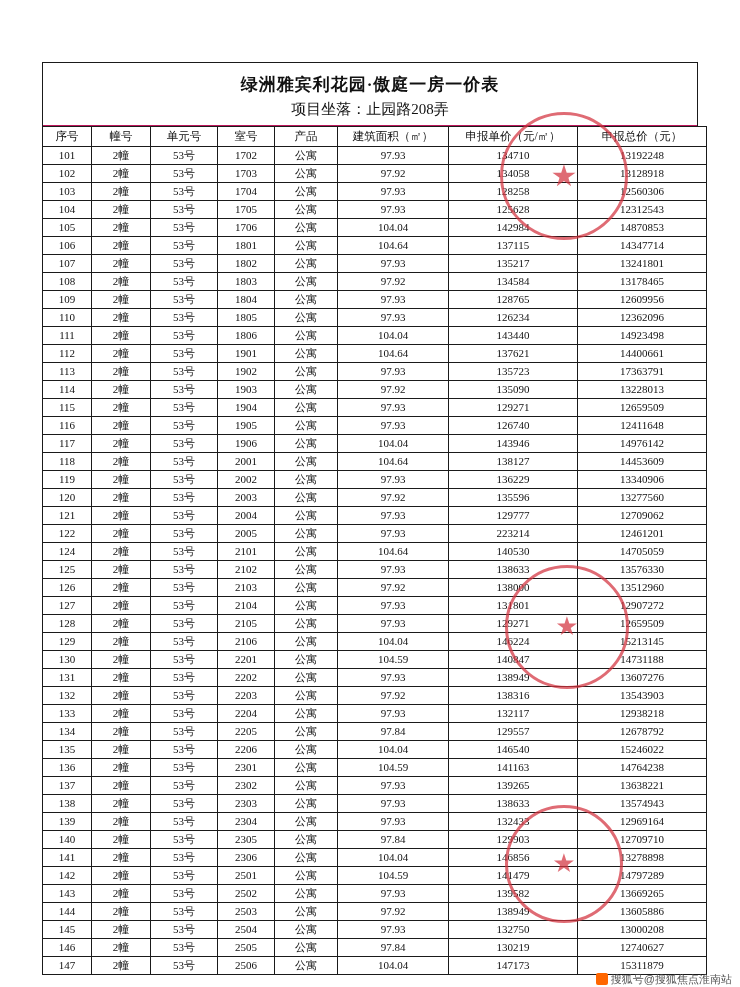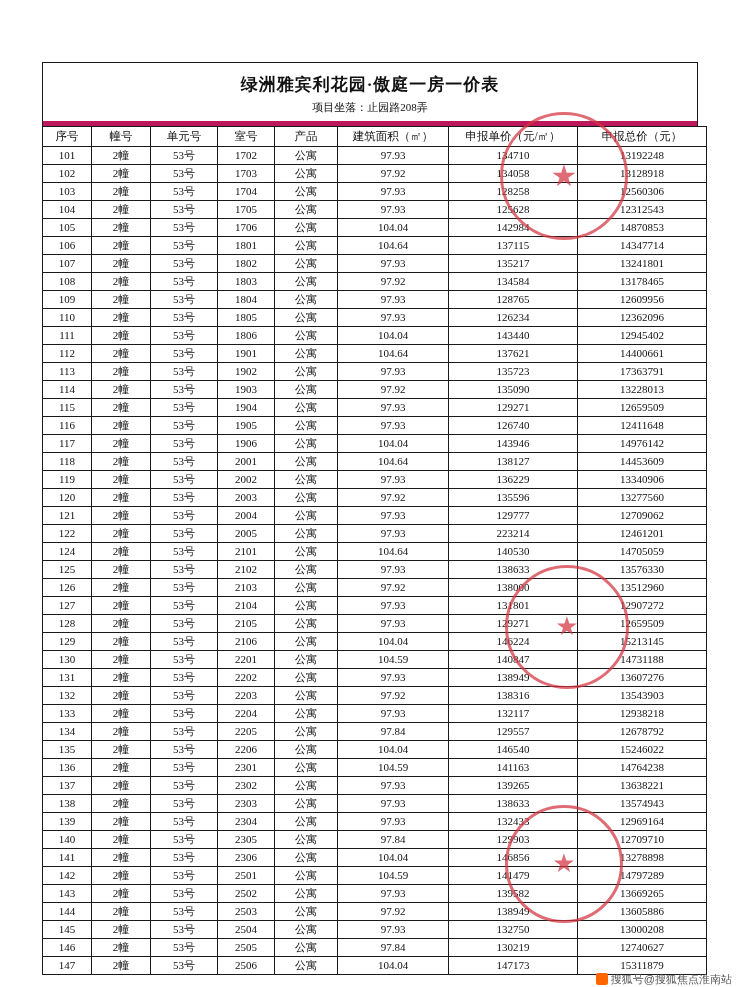--- a/index.html
+++ b/index.html
@@ -22,21 +22,21 @@
   .title{
     text-align:center;
     font-size:17px;
     font-weight:bold;
     letter-spacing:1px;
     padding:10px 0 4px 0;
     font-family:"Liberation Serif", serif;
   }
   .subtitle{
     text-align:center;
-    font-size:11px;
+    font-size:15px;
     padding-bottom:6px;
   }
   table{
     border-collapse:collapse;
     width:656px;
     table-layout:fixed;
   }
   th,td{
     border:1px solid #1a1a1a;
     text-align:center;
@@ -60,21 +60,21 @@
   .c4{width:62px;}
   .c5{width:110px;}
   .c6{width:128px;margin-left:44px;}
   .c7{width:128px;}
 
   
   .frame{
     border:1px solid #1a1a1a;
     border-bottom:none;
   }
-  .frame .hdrbox{border-bottom:6px solid #be185d;}
+  .frame .hdrbox{border-bottom:2px solid #be185d;}
   .framebody{margin-top:-1px;}
 
   
   .seal{
     position:absolute;
     border-radius:50%;
     border:3px solid #d4333f;
     opacity:.72;
     pointer-events:none;
   }
@@ -234,21 +234,21 @@
               <td class="c7">12362096</td>
             </tr>
             <tr>
               <td class="c0">111</td>
               <td class="c1">2幢</td>
               <td class="c2">53号</td>
               <td class="c3">1806</td>
               <td class="c4">公寓</td>
               <td class="c5">104.04</td>
               <td class="c6">143440</td>
-              <td class="c7">12945402</td>
+              <td class="c7">14923498</td>
             </tr>
             <tr>
               <td class="c0">112</td>
               <td class="c1">2幢</td>
               <td class="c2">53号</td>
               <td class="c3">1901</td>
               <td class="c4">公寓</td>
               <td class="c5">104.64</td>
               <td class="c6">137621</td>
               <td class="c7">14400661</td>

